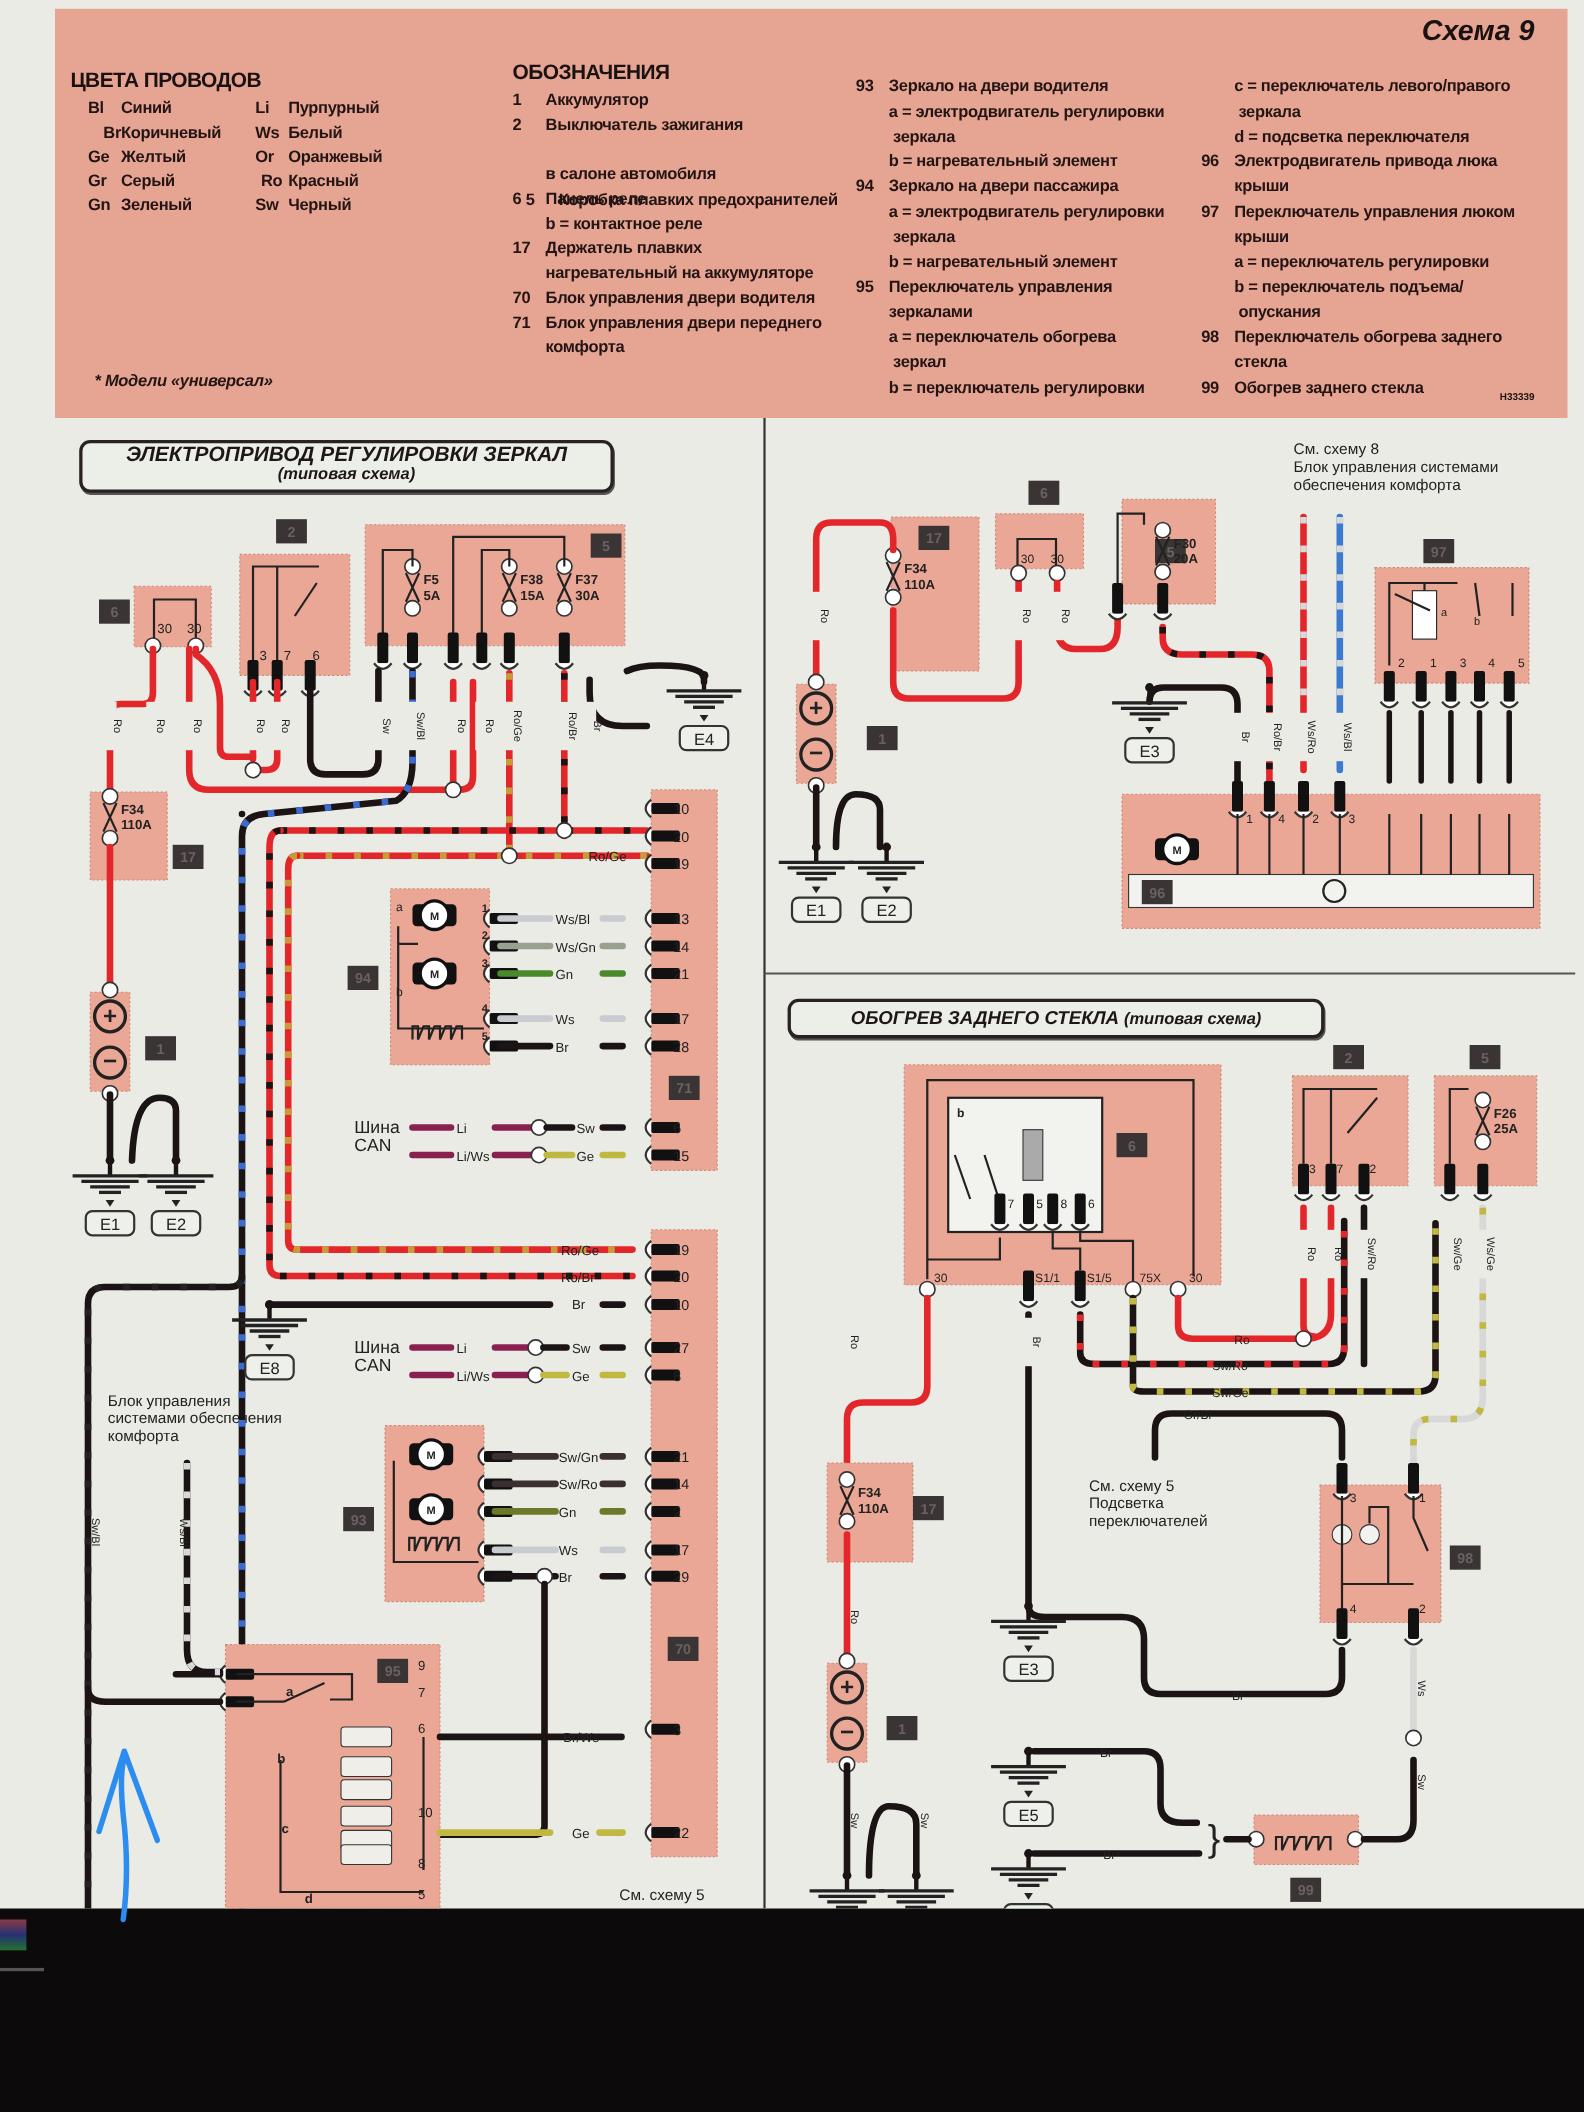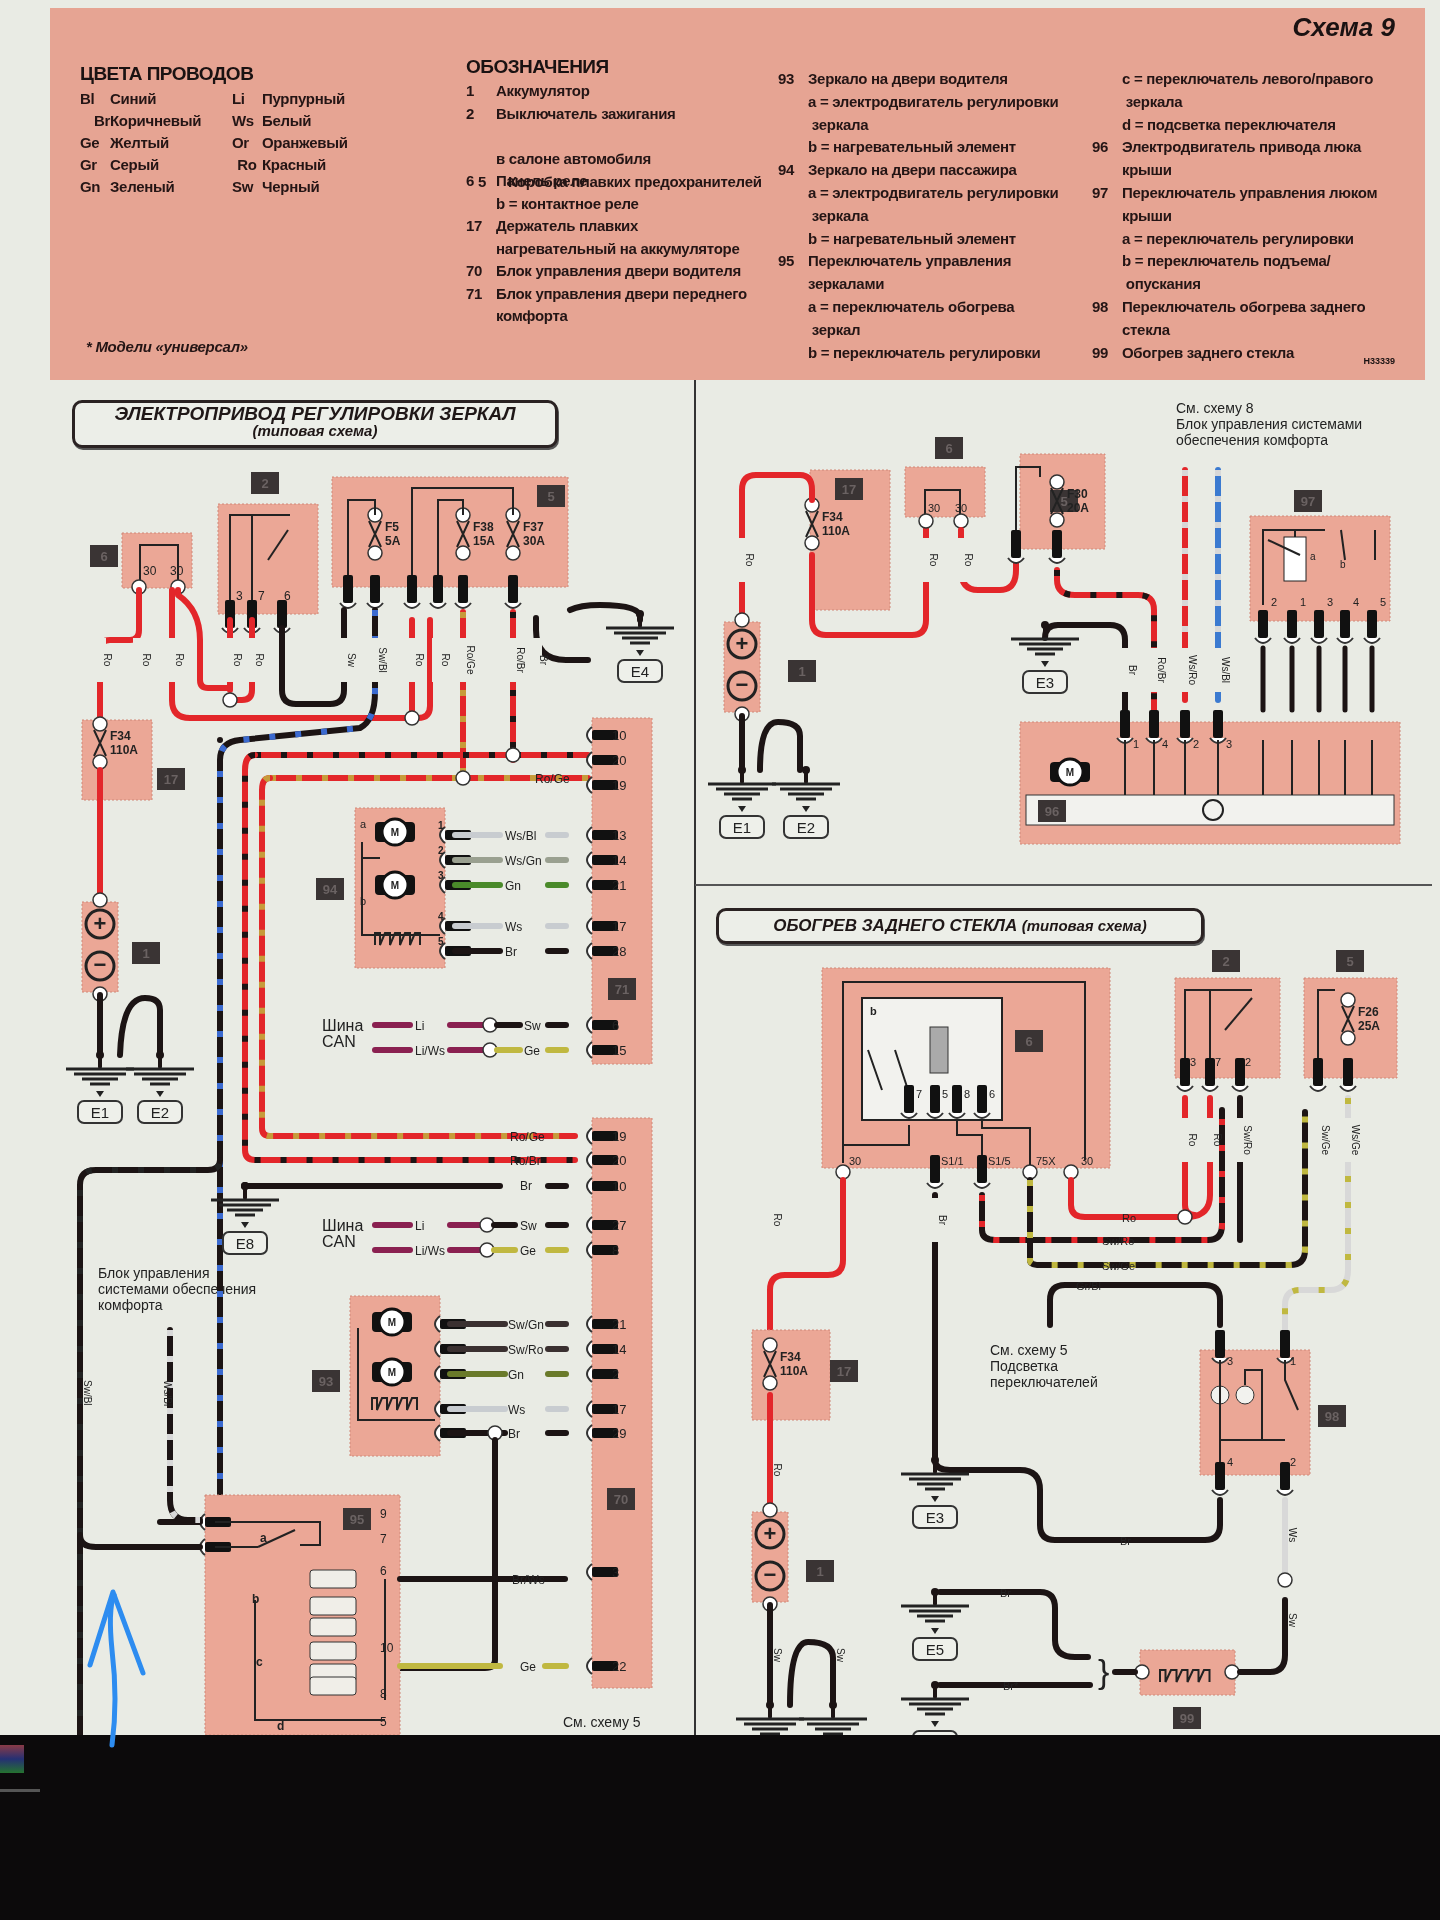--- a/index.html
+++ b/index.html
@@ -21,21 +21,21 @@
   #taskbar-icon{position:absolute;left:0;top:1745px;width:24px;height:28px;}
   #taskbar-text{position:absolute;left:0;top:1789px;width:40px;height:3px;background:#555;}
 </style>
 </head>
 <body>
 
 <div id="screen">
 
   <div id="legend-panel">
     <div id="schema-title">Схема 9</div>
-    <div class="lg-title" style="left:30px;top:55px;">ЦВЕТА ПРОВОДОВ</div>
+    <div class="lg-title" style="left:14px;top:55px;">ЦВЕТА ПРОВОДОВ</div>
     <div id="wire-colors">
         <div class="lg-line" style="left:30px;top:82px;"><span class="lg-code">Bl</span><span>Синий</span></div>
         <div class="lg-line" style="left:30px;top:104px;text-align:right;"><span class="lg-code">Br</span><span>Коричневый</span></div>
         <div class="lg-line" style="left:30px;top:126px;"><span class="lg-code">Ge</span><span>Желтый</span></div>
         <div class="lg-line" style="left:30px;top:148px;"><span class="lg-code">Gr</span><span>Серый</span></div>
         <div class="lg-line" style="left:30px;top:170px;"><span class="lg-code">Gn</span><span>Зеленый</span></div>
         <div class="lg-line" style="left:182px;top:82px;"><span class="lg-code">Li</span><span>Пурпурный</span></div>
         <div class="lg-line" style="left:182px;top:104px;"><span class="lg-code">Ws</span><span>Белый</span></div>
         <div class="lg-line" style="left:182px;top:126px;"><span class="lg-code">Or</span><span>Оранжевый</span></div>
         <div class="lg-line" style="left:182px;top:148px;text-align:center;"><span class="lg-code">Ro</span><span>Красный</span></div>

